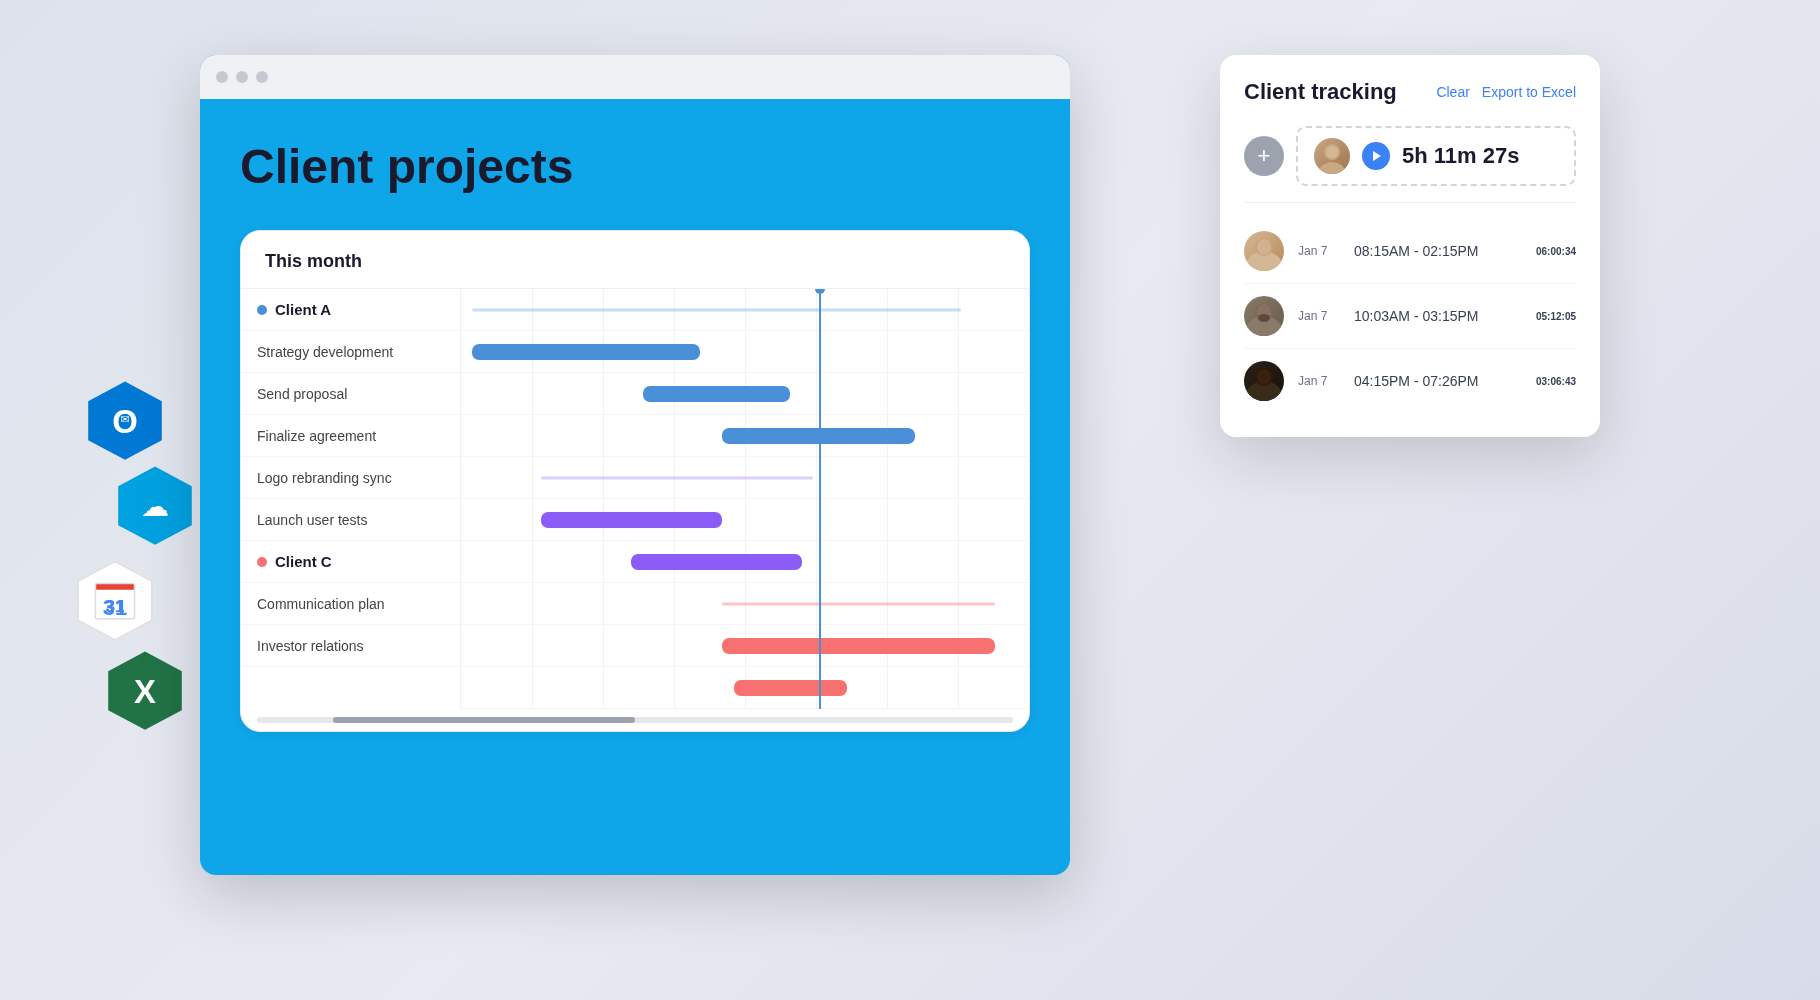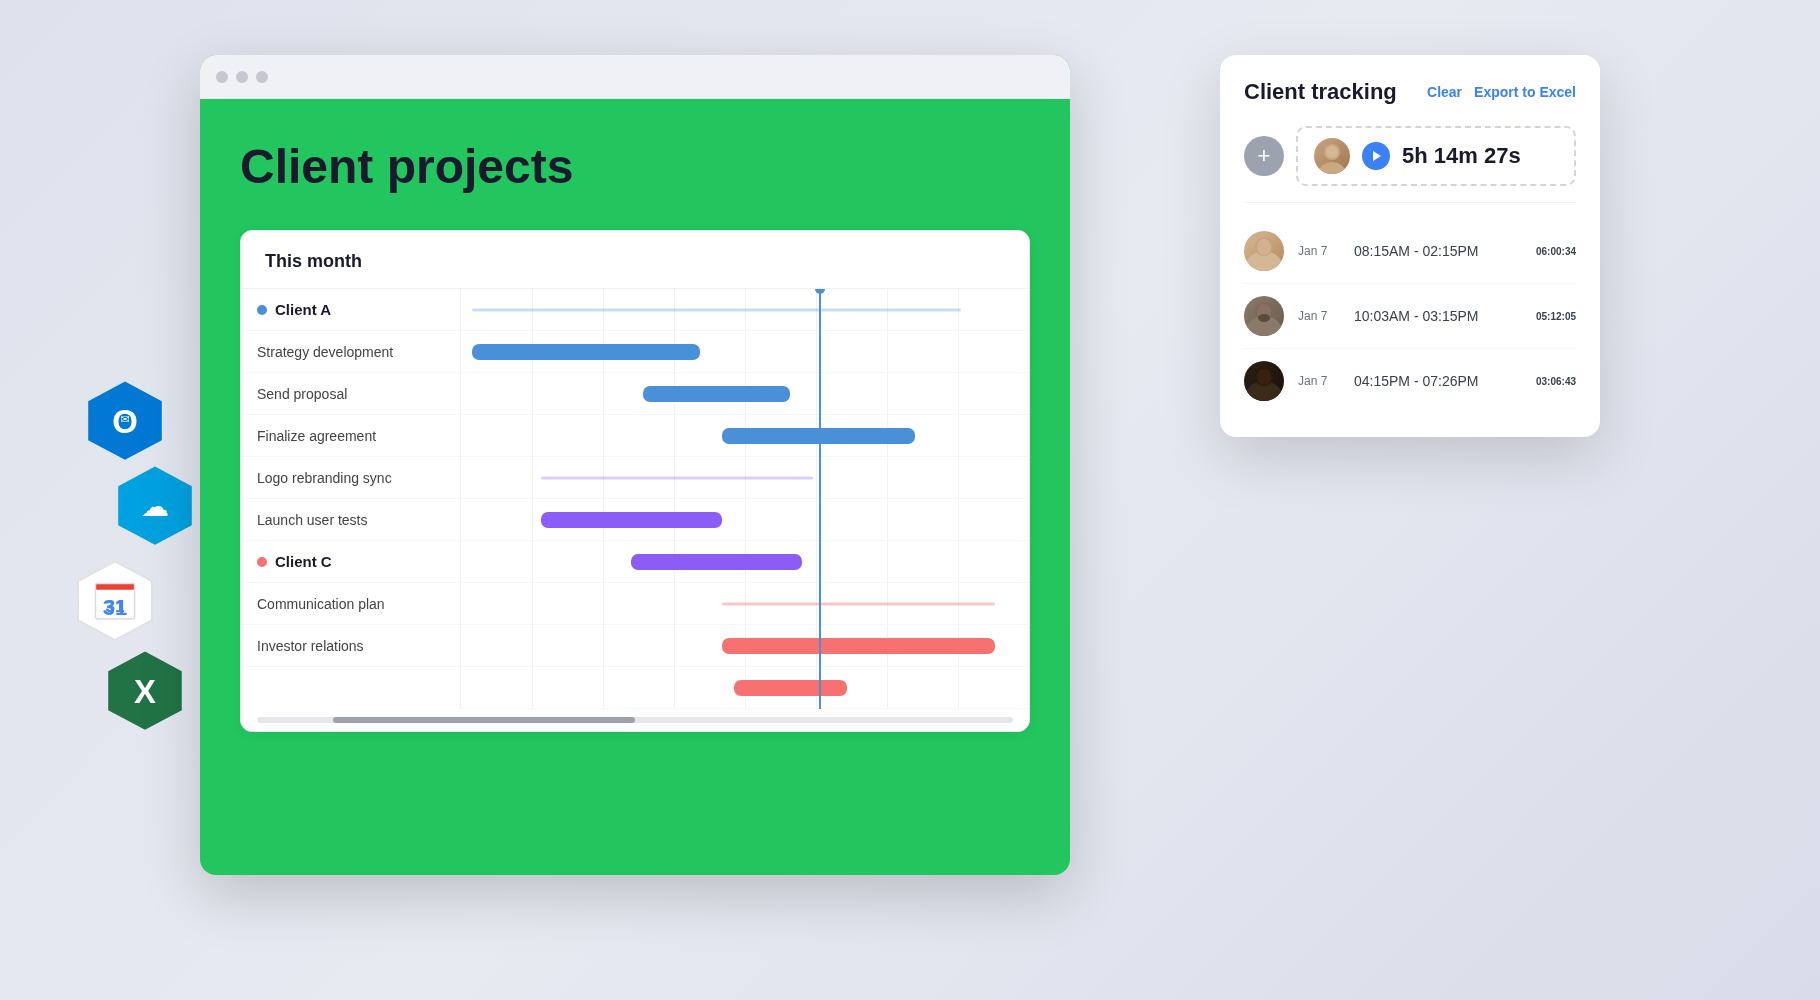--- a/index.html
+++ b/index.html
@@ -32,21 +32,21 @@
       height: 100%;
     }
 
     
     .browser-window {
       position: absolute;
       left: 200px;
       top: 55px;
       width: 870px;
       height: 820px;
-      background: #22c55e;
+      background: #0ea5e9;
       border-radius: 16px;
       box-shadow: 0 20px 60px rgba(0,0,0,0.18);
       overflow: hidden;
       z-index: 10;
     }
 
     .browser-titlebar {
       background: #f0f1f5;
       height: 44px;
       display: flex;
@@ -70,21 +70,21 @@
     .page-title {
       font-size: 48px;
       font-weight: 700;
       color: #1a1a2e;
       margin-bottom: 36px;
     }
 
     
     .gantt-container {
       background: #ffffff;
-      border-radius: 12px;
+      border-radius: 20px;
       border: 1px solid #e8eaed;
       box-shadow: 0 2px 12px rgba(0,0,0,0.06);
       overflow: hidden;
     }
 
     .gantt-header {
       padding: 20px 24px 16px;
       border-bottom: 1px solid #eef0f3;
     }
     .gantt-month-label {
@@ -210,21 +210,21 @@
       color: #1a1a2e;
     }
     .tracking-actions {
       display: flex;
       gap: 12px;
     }
     .tracking-action-btn {
       font-size: 14px;
       color: #3b82f6;
       cursor: pointer;
-      font-weight: 700;
+      font-weight: 400;
     }
 
     
     .active-timer-row {
       display: flex;
       align-items: center;
       gap: 12px;
       margin-bottom: 16px;
       padding-bottom: 16px;
       border-bottom: 1px solid #f0f1f3;
@@ -512,21 +512,21 @@
           <circle cx="18" cy="14" r="8" fill="#c9a882"></circle>
           <ellipse cx="18" cy="34" rx="13" ry="10" fill="#c9a882"></ellipse>
           <circle cx="18" cy="14" r="6" fill="#d4b896"></circle>
         </svg>
       </div>
       <div class="play-icon">
         <svg width="14" height="14" viewBox="0 0 14 14" fill="none">
           <polygon points="4,2 12,7 4,12" fill="white"></polygon>
         </svg>
       </div>
-      <span class="timer-value">5h 14m 27s</span>
+      <span class="timer-value">5h 11m 27s</span>
     </div>
   </div>
 
   <div class="log-row">
     <div class="log-avatar face-2">
       <svg width="40" height="40" viewBox="0 0 40 40">
         <circle cx="20" cy="40" r="20" fill="#d4b896"></circle>
         <circle cx="20" cy="16" r="9" fill="#c4a47c"></circle>
         <ellipse cx="20" cy="16" rx="7" ry="8" fill="#d4b090"></ellipse>
       </svg>

